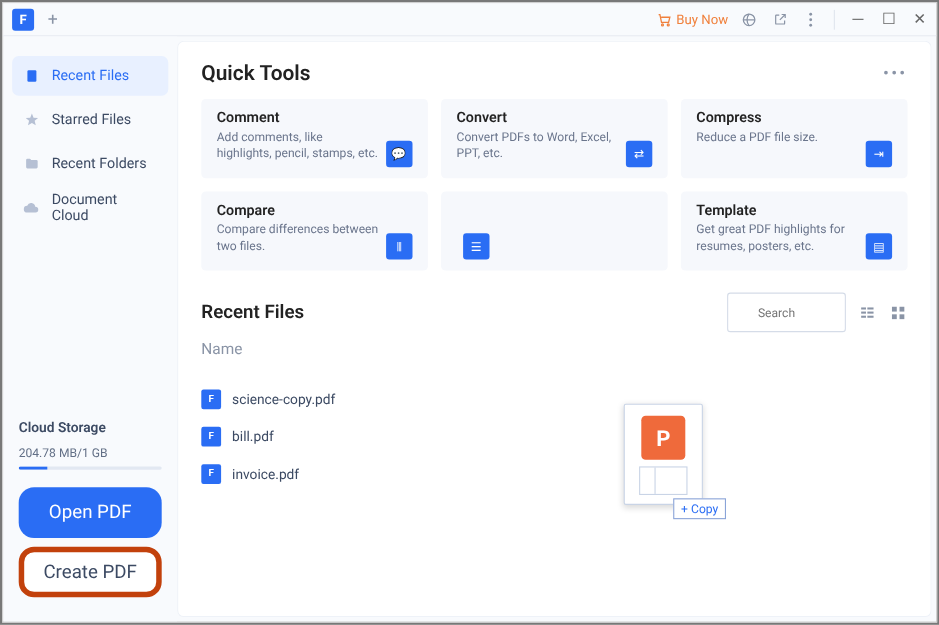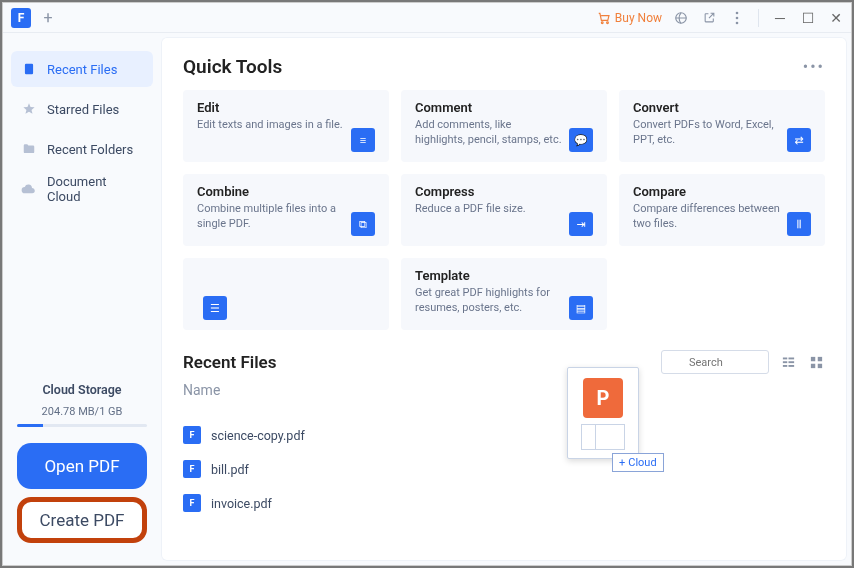--- a/index.html
+++ b/index.html
@@ -12,42 +12,42 @@
 .buynow { color:#f0803c; font-size:12px; display:flex; align-items:flex-start; gap:4px; }
 .buynow svg{stroke:#f0803c;}
 .title-icon { width:18px; height:18px; color:#8a94a6; display:flex; align-items:center; justify-content:center; }
 .sep { width:1px; height:18px; background:#dfe5ee; margin:0 2px;}
 .winbtn { width:18px; height:18px; display:flex; align-items:center; justify-content:center; color:#666; font-size:14px;}
 .body { flex:1; display:flex; overflow:hidden; }
 .sidebar { width:158px; background:#f8fafd; display:flex; flex-direction:column; padding-top:16px; }
 .nav-item { height:36px; margin:2px 8px; border-radius:6px; display:flex; align-items:center; padding:0 10px; gap:10px; color:#3c4a63; font-size:13px; cursor:pointer; }
 .nav-item.active { background:#e8f0ff; color:#2a6df4; }
 .nav-icon { width:16px; height:16px; display:flex; align-items:center; justify-content:center; }
-.sidebar-bottom { margin-top:auto; padding:0 14px 14px;text-align:center; }
+.sidebar-bottom { margin-top:auto; padding:0 14px 14px; }
 .cs-title { font-size:12.5px; color:#3c4a63; font-weight:600; margin-bottom:8px; }
 .cs-usage { font-size:11px; color:#626f86; margin-bottom:6px; }
 .cs-bar { height:3px; background:#e2e8f2; border-radius:2px; overflow:hidden; margin-bottom:16px;}
 .cs-bar-fill{height:100%;background:#2a6df4;width:20%;}
 .btn { width:100%; height:46px; border-radius:14px; font-size:17px; display:flex; align-items:center; justify-content:center; margin-bottom:8px; cursor:pointer; }
 .btn-primary { background:#2a6df4; color:#fff; border:none;}
 .btn-secondary { background:#fff; color:#3c4a63; border:5px solid #c2410c;}
 .main { flex:1; background:#fff; border-radius:6px; margin:4px 4px 4px 0; padding:18px 22px 12px 22px; overflow:hidden; box-shadow:0 0 0 1px #eef2f8 inset; position:relative;}
 .section-header { display:flex; align-items:center; justify-content:space-between; margin-bottom:12px;}
 .section-title { font-size:19px; font-weight:600; color:#222;text-align:center; }
 .dots { color:#8a94a6; font-size:16px; letter-spacing:2px; cursor:pointer;}
 .tool-grid { display:grid; grid-template-columns:repeat(3,1fr); gap:12px; }
 .tool-card { background:#f6f8fc; border-radius:4px; padding:10px 14px; height:72px; display:flex; justify-content:space-between; cursor:pointer; }
 .tool-text { flex:1; min-width:0; }
 .tool-title { font-size:13px; font-weight:600; color:#222; margin-bottom:3px; }
 .tool-desc { font-size:11px; color:#6a758c; line-height:1.35; }
 .tool-icon { width:24px; height:24px; align-self:flex-end; background:#2a6df4; border-radius:3px; flex-shrink:0; margin-left:6px; display:flex;align-items:center;justify-content:center;color:#fff;font-size:11px;}
 .recent-header { display:flex; align-items:center; justify-content:space-between; margin-top:20px; margin-bottom:8px;}
 .recent-title { font-size:17px; font-weight:600; color:#222; }
 .recent-right { display:flex; align-items:center; gap:10px; }
-.search-box { width:108px; height:24px; border:1px solid #d5dce8; border-radius:3px; display:flex; align-items:center; padding:0 22px; gap:5px; }
+.search-box { width:108px; height:36px; border:1px solid #d5dce8; border-radius:3px; display:flex; align-items:center; padding:0 22px; gap:5px; }
 .search-box input { border:none; outline:none; flex:1; font-size:11px; color:#8a94a6; width:60px; background:transparent;}
 .view-icon { width:18px; height:18px; color:#8a94a6; cursor:pointer; display:flex;align-items:center;justify-content:center;}
 .col-header { font-size:14px; color:#8a94a6; margin-bottom:20px; }
 .file-row { height:34px; display:flex; align-items:center; gap:10px; font-size:12.5px; color:#3c4a63; cursor:pointer; }
 .file-icon { width:18px; height:18px; background:#2a6df4; border-radius:2px; display:flex;align-items:center;justify-content:center;color:#fff;font-size:9px;font-weight:700;}
 .drag-preview { position:absolute; left:406px; top:330px; width:72px; height:92px; background:#fff; border:1px solid #c9d4e6; box-shadow:0 2px 6px rgba(0,0,0,0.15); border-radius:2px; display:flex; flex-direction:column; align-items:center; padding:6px;}
 .drag-preview .pg-icon{width:40px;height:40px;background:#ef6a3b;border-radius:4px;margin-top:4px;display:flex;align-items:center;justify-content:center;color:#fff;font-weight:700;font-size:20px;}
 .drag-preview .thumb-body{width:44px;height:26px;border:1px solid #c9d4e6;margin-top:6px;display:flex;}
 .drag-preview .thumb-body .c1{width:14px;border-right:1px solid #c9d4e6;}
 .copy-badge { position:absolute; left:451px; top:416px; background:#fff; border:1px solid #8aa4d8; padding:2px 6px; font-size:11px; color:#2a6df4; display:flex; align-items:center; gap:3px;}
@@ -142,45 +142,31 @@
 
     <div class="main">
       <div class="section-header">
         <div class="section-title">Quick Tools</div>
         <div class="dots">•••</div>
       </div>
 
       <div class="tool-grid" id="tool-grid">
           <div class="tool-card">
             <div class="tool-text">
-              <div class="tool-title">Edit</div>
-              <div class="tool-desc">Edit texts and images in a file.</div>
-            </div>
-            <div class="tool-icon">≡</div>
-          </div>
-          <div class="tool-card">
-            <div class="tool-text">
               <div class="tool-title">Comment</div>
               <div class="tool-desc">Add comments, like highlights, pencil, stamps, etc.</div>
             </div>
             <div class="tool-icon">💬</div>
           </div>
           <div class="tool-card">
             <div class="tool-text">
               <div class="tool-title">Convert</div>
               <div class="tool-desc">Convert PDFs to Word, Excel, PPT, etc.</div>
             </div>
             <div class="tool-icon">⇄</div>
-          </div>
-          <div class="tool-card">
-            <div class="tool-text">
-              <div class="tool-title">Combine</div>
-              <div class="tool-desc">Combine multiple files into a single PDF.</div>
-            </div>
-            <div class="tool-icon">⧉</div>
           </div>
           <div class="tool-card">
             <div class="tool-text">
               <div class="tool-title">Compress</div>
               <div class="tool-desc">Reduce a PDF file size.</div>
             </div>
             <div class="tool-icon">⇥</div>
           </div>
           <div class="tool-card">
             <div class="tool-text">
@@ -250,17 +236,17 @@
         </div>
 
       <div class="drag-preview">
         <div class="pg-icon">P</div>
         <div class="thumb-body">
             <div class="c1"></div>
           </div>
       </div>
       <div class="copy-badge">
         <span>+</span>
-        <span>Cloud</span>
+        <span>Copy</span>
       </div>
     </div>
   </div>
 </div>
 
 </body></html>

